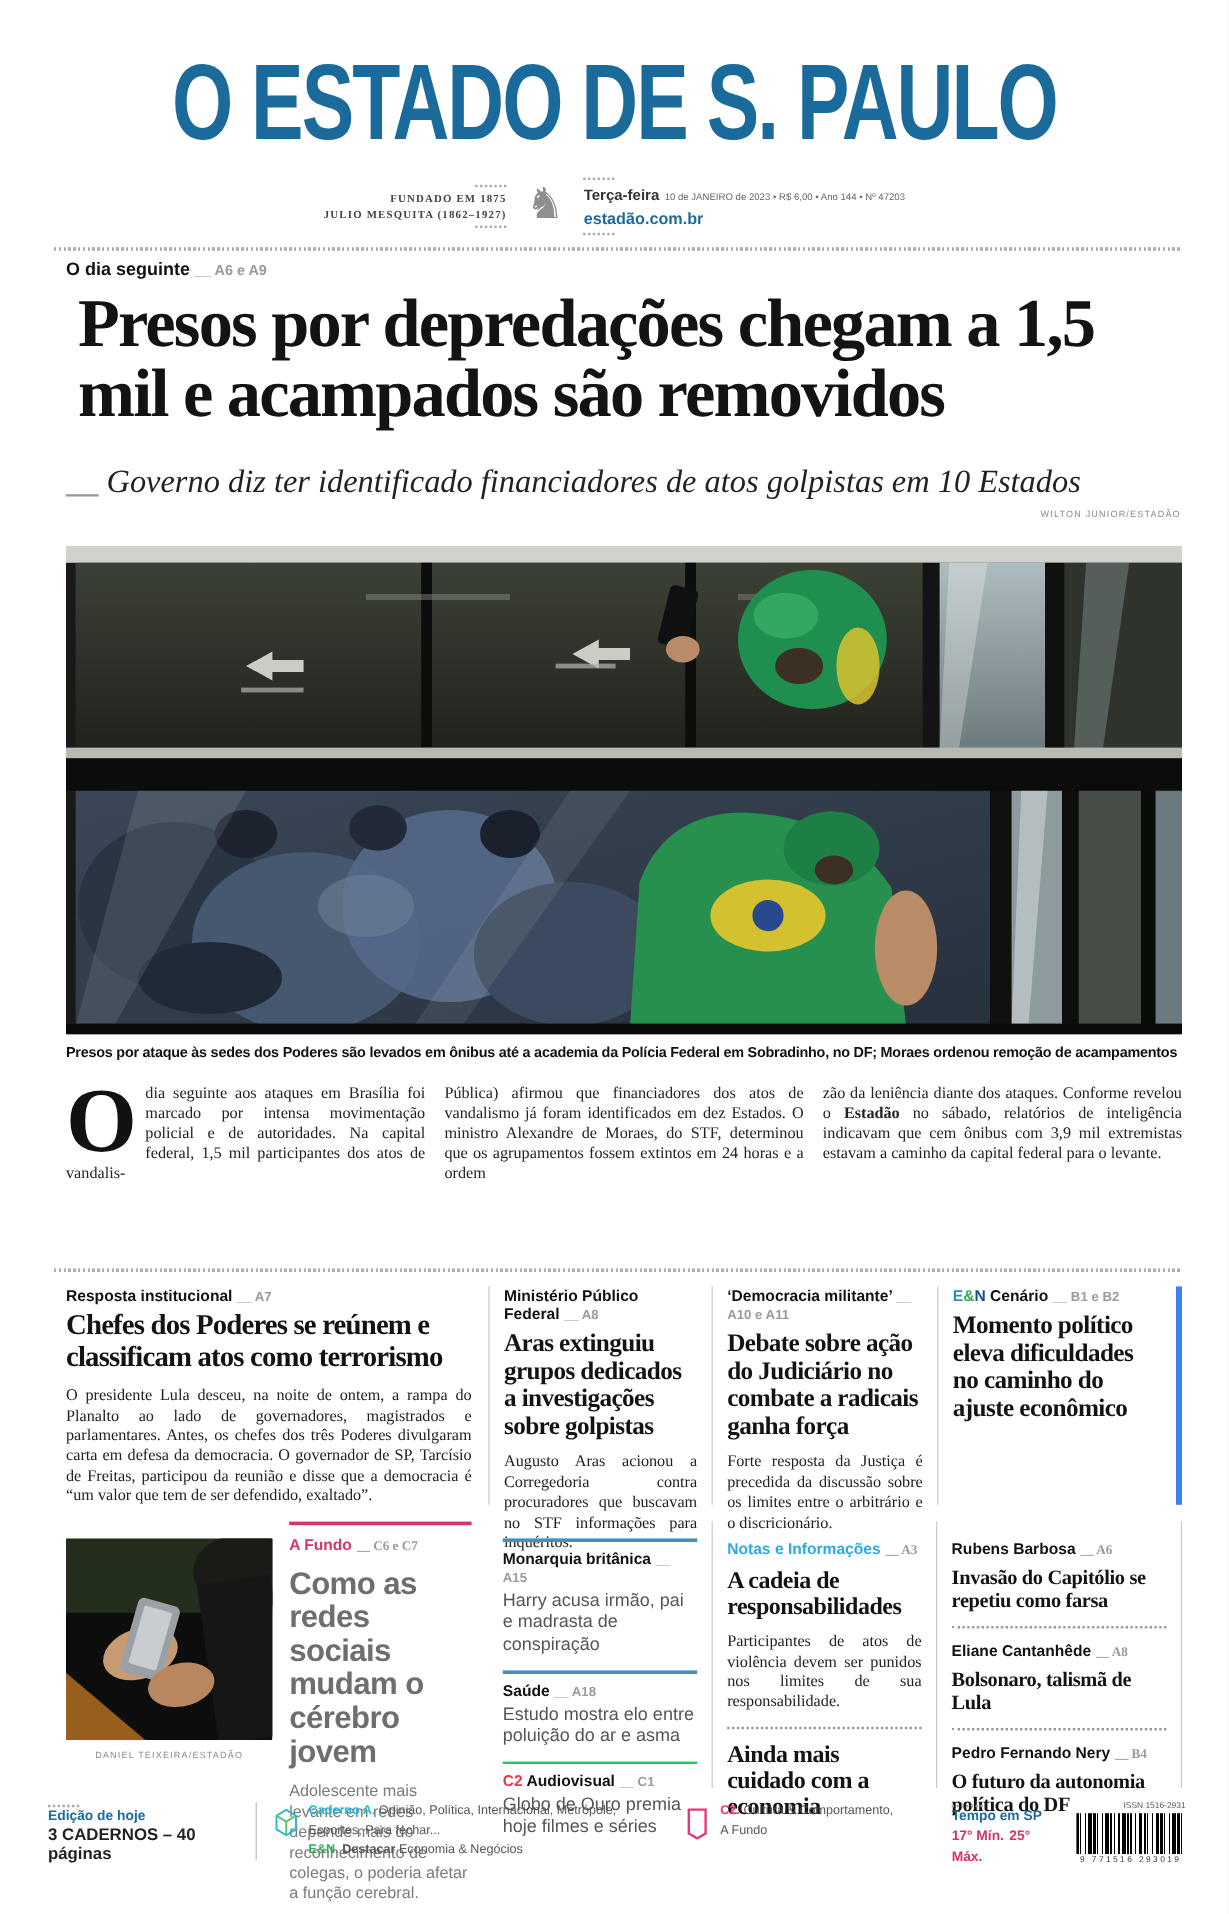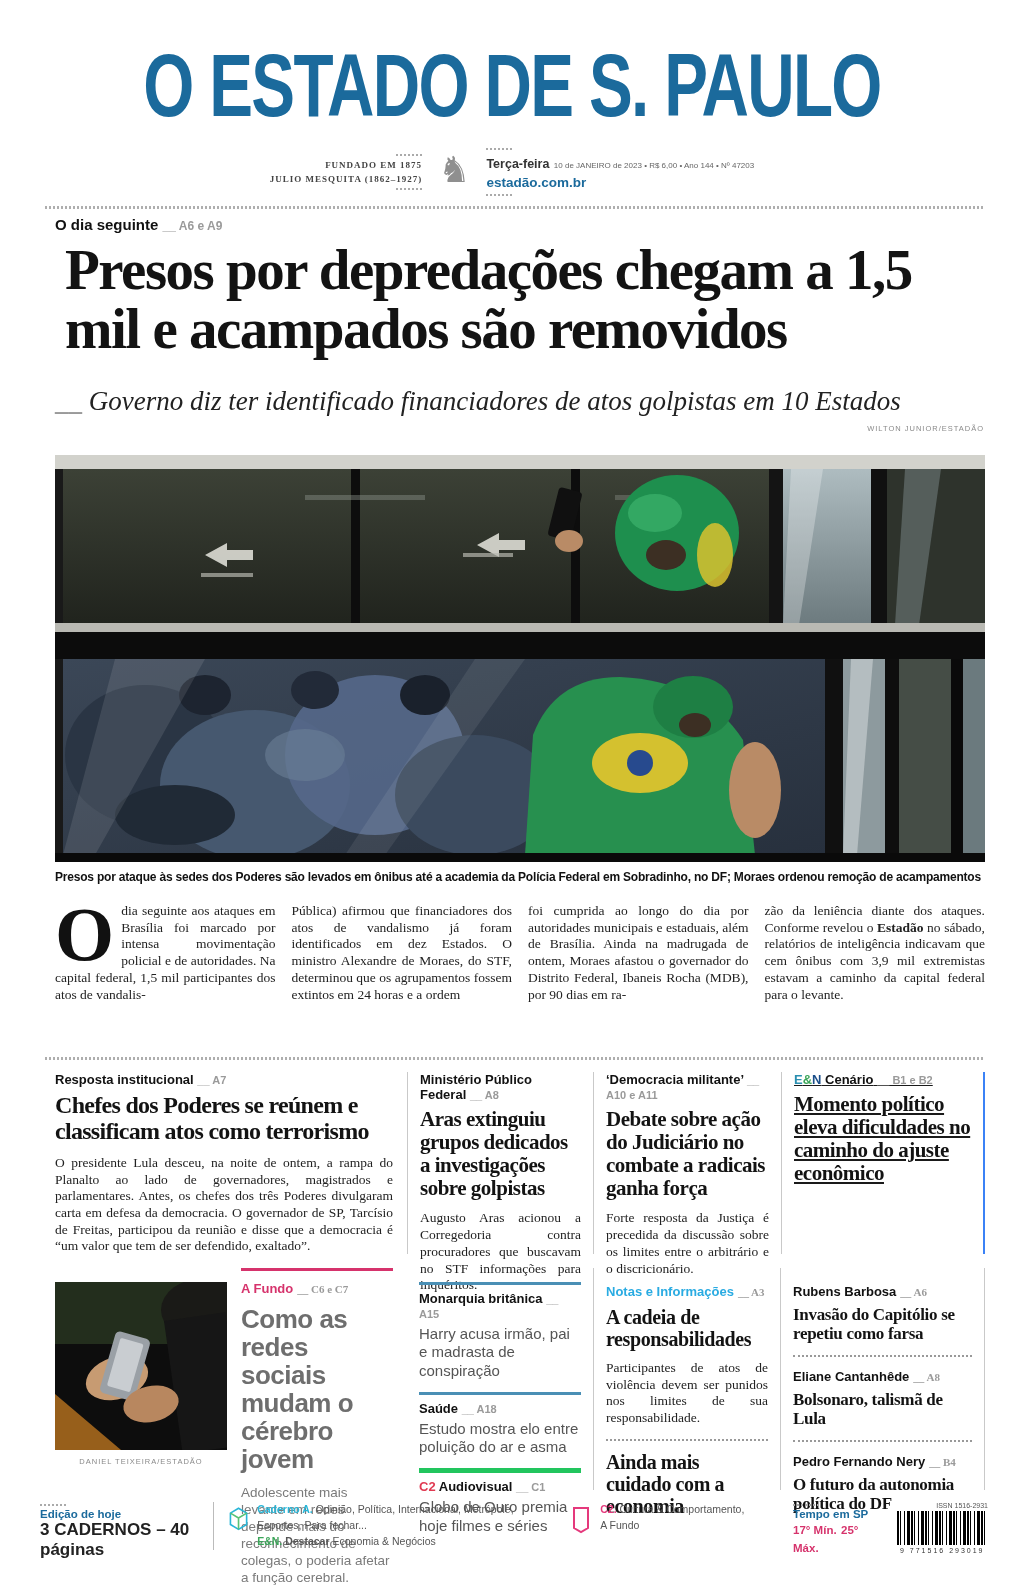--- a/index.html
+++ b/index.html
@@ -39,53 +39,53 @@
   .lead-body{display:flex;gap:16px;}
   .lead-col{flex:1;font-size:13.5px;line-height:1.24;text-align:justify;color:#222;}
   .dropcap{float:left;font-size:76px;line-height:58px;font-weight:bold;padding:2px 7px 0 0;color:#111;}
 
   
   .grid4{display:flex;}
   .gcol{box-sizing:border-box;}
   .gc1{width:352px;padding-right:14px;}
   .gc2{width:186px;border-left:1px solid #c9c9c9;padding:0 12px;}
   .gc3{width:188px;border-left:1px solid #c9c9c9;padding:0 12px;}
-  .gc4{width:204px;border-left:1px solid #c9c9c9;border-right:2px solid #3b82f6;padding:0 12px;text-decoration:underline;}
+  .gc4{width:204px;border-left:1px solid #c9c9c9;border-right:5px solid #3b82f6;padding:0 12px;}
   .skicker{font-family:"Liberation Sans",sans-serif;font-weight:bold;font-size:13px;color:#111;margin-bottom:6px;}
   .skref{color:#9a9a9a;font-size:11px;font-weight:bold;}
   .h2a{font-weight:bold;font-size:24px;line-height:1.08;letter-spacing:-0.7px;color:#131313;margin:2px 0 10px;}
   .h2b{font-weight:bold;font-size:21px;line-height:1.1;letter-spacing:-0.5px;color:#131313;margin:2px 0 10px;}
   .sbody{font-size:13.5px;line-height:1.24;text-align:justify;color:#222;}
   .en-e{color:#2a8fb0;}.en-amp{color:#3aa558;}.en-n{color:#1b4f8a;}
 
   
   .bcol3{width:188px;border-left:1px solid #c9c9c9;border-right:1px solid #c9c9c9;padding:0 12px;box-sizing:border-box;}
   .bcol4{width:204px;border-right:1px solid #c9c9c9;padding:0 12px;box-sizing:border-box;}
   .feature{display:flex;gap:14px;}
   .fphoto{width:172px;flex:none;}
   .ftext{flex:1;border-top:3px solid #d6336c;padding-top:8px;}
   .fkick{font-family:"Liberation Sans",sans-serif;font-weight:bold;font-size:13px;color:#d6336c;}
   .fhead{font-family:"Liberation Sans",sans-serif;font-weight:bold;font-size:26px;line-height:1.08;
          color:#6e6e6e;letter-spacing:-0.5px;margin:8px 0 12px;}
   .fbody{font-family:"Liberation Sans",sans-serif;font-size:13.5px;line-height:1.25;color:#7a7a7a;}
   .brief{padding:6px 0 12px;}
   .brule-blue{border-top:3px solid #4a8fb5;}
-  .brule-red{border-top:5px solid #22c55e;}
+  .brule-red{border-top:2px solid #22c55e;}
   .btext{font-family:"Liberation Sans",sans-serif;font-size:15px;line-height:1.22;color:#555;margin-top:4px;}
   .c2pre{color:#e03a52;}
   .edlabel{font-family:"Liberation Sans",sans-serif;font-weight:bold;font-size:13px;color:#29abe2;}
   .edtitle{font-weight:bold;font-size:20px;line-height:1.1;letter-spacing:-0.4px;color:#131313;margin:6px 0 10px;}
   .dotsep{border-top:2px dotted #999;margin:12px 0 10px;}
   .colname{font-family:"Liberation Sans",sans-serif;font-weight:bold;font-size:13px;color:#111;}
   .coltitle{font-weight:bold;font-size:17px;line-height:1.12;letter-spacing:-0.3px;color:#131313;margin:5px 0 8px;}
 
   
   .footer{display:flex;align-items:flex-start;gap:14px;font-family:"Liberation Sans",sans-serif;}
   .fblue{color:#1b6a9c;font-weight:bold;font-size:11.5px;}
-  .fdark{color:#222;font-weight:bold;font-size:17px;}
+  .fdark{color:#222;font-weight:bold;font-size:14px;}
   .vdiv{width:1px;background:#bbb;height:48px;}
   .fsmall{font-size:10.5px;color:#555;line-height:1.5;}
   .lblA{color:#29b6d8;font-weight:bold;}
   .lblEN{color:#3aa558;font-weight:bold;}
   .lblC2{color:#e5397c;font-weight:bold;}
   .fred{color:#d6336c;font-weight:bold;font-size:11.5px;}
   .barcode{width:92px;}
   .issn{font-size:7px;color:#555;text-align:right;}
   .bars{height:34px;margin:2px 0;background:repeating-linear-gradient(90deg,
         #000 0 2px,#fff 2px 3px,#000 3px 4px,#fff 4px 7px,#000 7px 8px,#fff 8px 10px,
@@ -215,21 +215,20 @@
     </svg>
   </div>
 
   <div class="abs caption" style="left:55px;top:870px;width:935px;">Presos por ataque às sedes dos Poderes são levados em ônibus até a academia da Polícia Federal em Sobradinho, no DF; Moraes ordenou remoção de acampamentos</div>
 
   <div class="abs lead-body" style="left:55px;top:903px;width:930px;height:140px;">
     <div class="lead-col">
       <span class="dropcap">O</span><span>dia seguinte aos ataques em Brasília foi marcado por intensa movimentação policial e de autoridades. Na capital federal, 1,5 mil participantes dos atos de vandalis-</span>
     </div>
     <div class="lead-col">Pública) afirmou que financiadores dos atos de vandalismo já foram identificados em dez Estados. O ministro Alexandre de Moraes, do STF, determinou que os agrupamentos fossem extintos em 24 horas e a ordem</div>
-    <div class="lead-col">foi cumprida ao longo do dia por autoridades municipais e estaduais, além de Brasília. Ainda na madrugada de ontem, Moraes afastou o governador do Distrito Federal, Ibaneis Rocha (MDB), por 90 dias em ra-</div>
     <div class="lead-col">
       <span>zão da leniência diante dos ataques. Conforme revelou o </span><b>Estadão</b><span> no sábado, relatórios de inteligência indicavam que cem ônibus com 3,9 mil extremistas estavam a caminho da capital federal para o levante.</span>
     </div>
   </div>
 
   <div class="abs dotrule" style="left:45px;right:39px;top:1057px;"></div>
 
   <div class="abs grid4" style="left:55px;top:1072px;width:930px;height:182px;">
     <div class="gcol gc1">
       <div class="skicker"><span>Resposta institucional</span> <span class="skref">__ A7</span></div>

